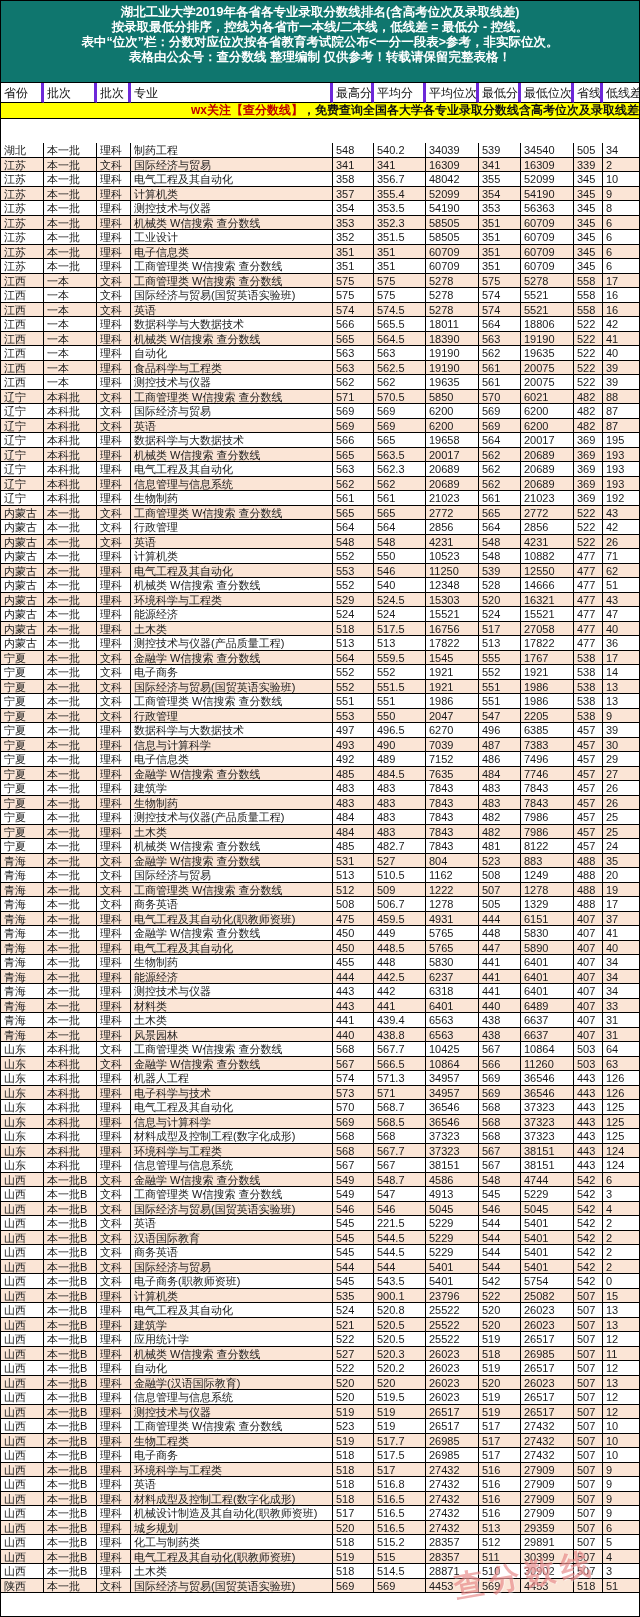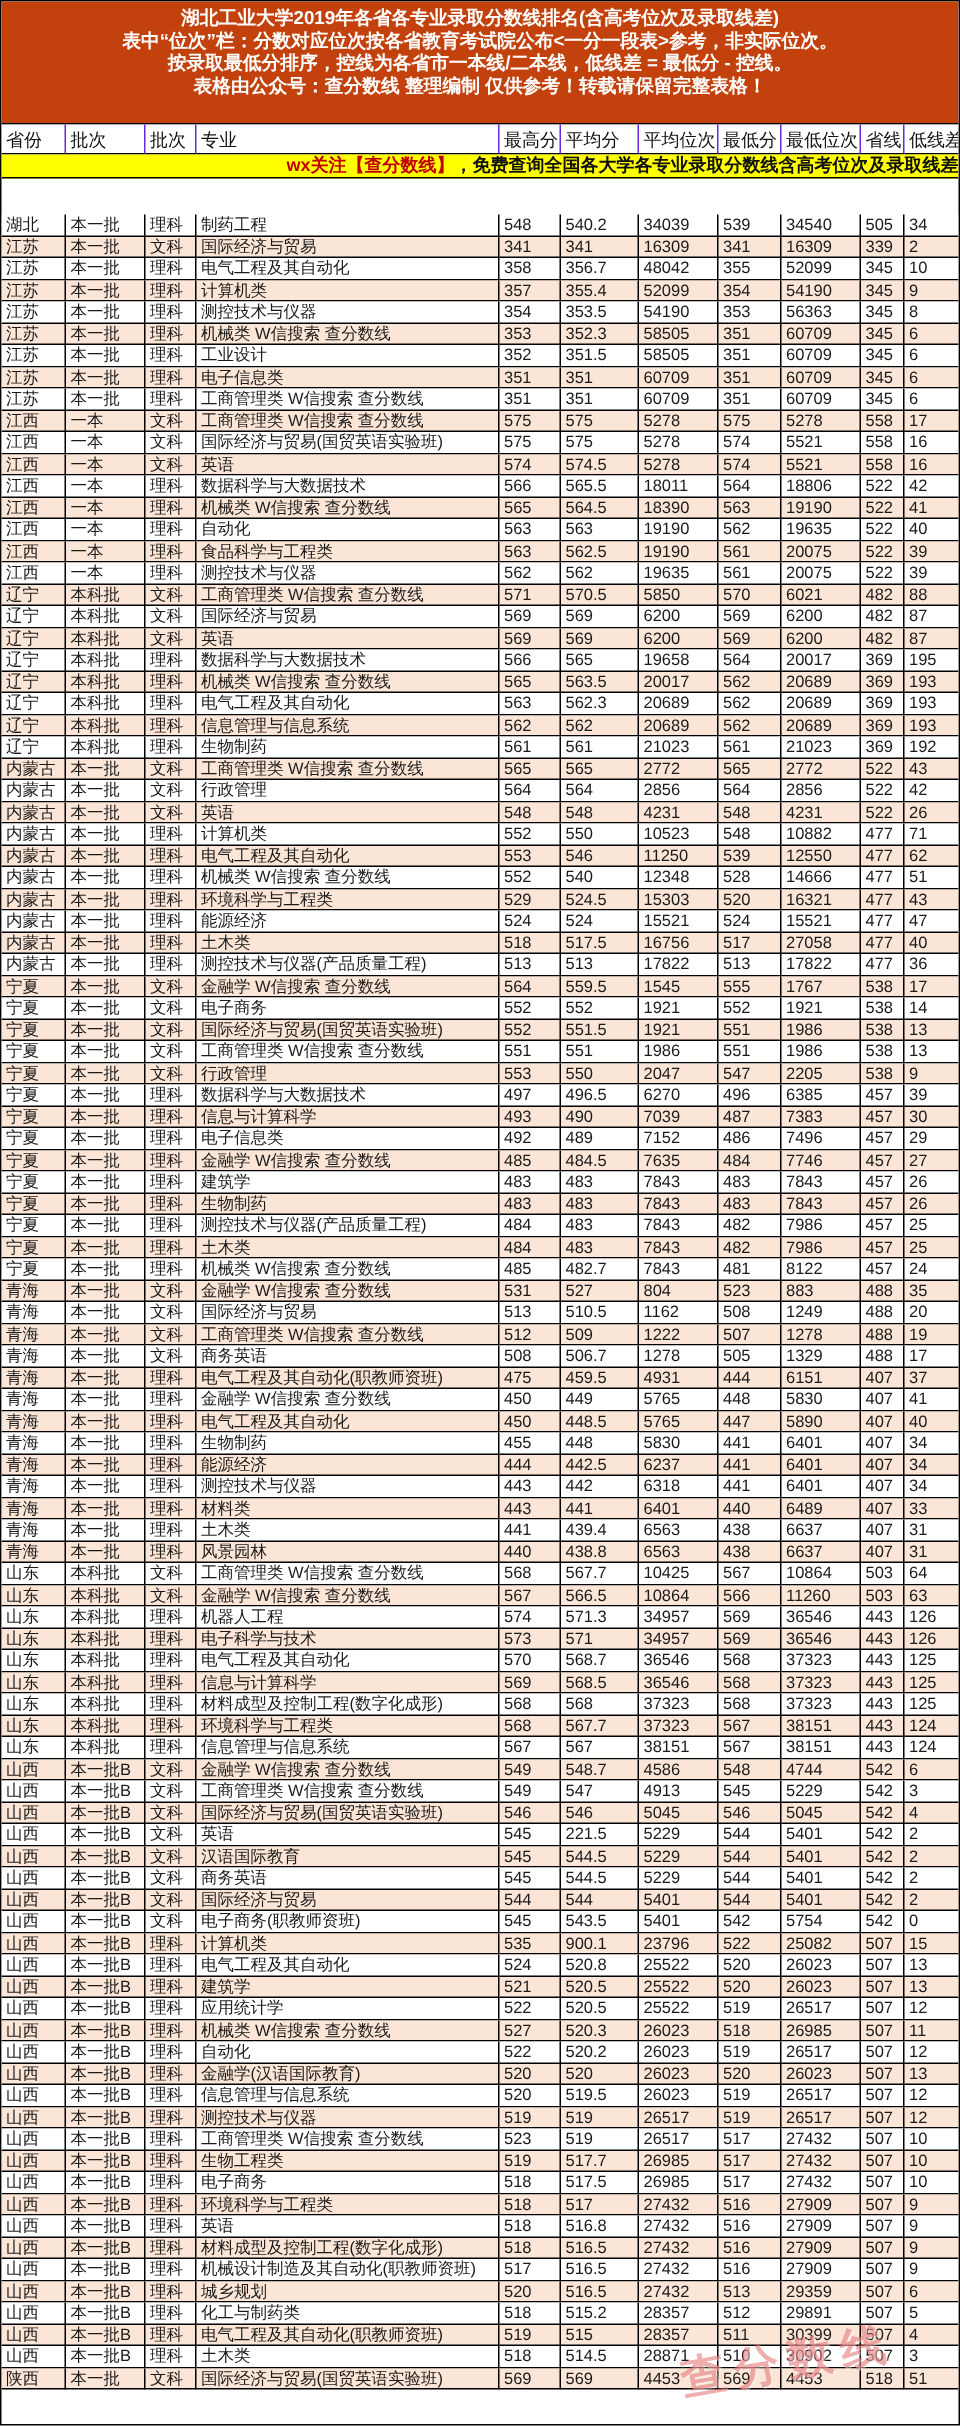--- a/index.html
+++ b/index.html
@@ -14,21 +14,21 @@
     background: #fff;
     border: 1px solid #000;
     display: flex;
     flex-direction: column;
     overflow: hidden;
   }
 
   
   .banner {
     height: 82px;
-    background: #c2410c;
+    background: #0f766e;
     border-bottom: 1px solid #000;
     color: #fff;
     font-weight: bold;
     text-align: center;
     font-size: 12.5px;
     line-height: 15px;
     padding-top: 4px;
     flex: 0 0 auto;
   }
   .banner div { white-space: nowrap; }
@@ -38,21 +38,21 @@
     display: grid;
     grid-template-columns: 43px 53px 34px 1fr 41px 52px 53px 42px 53px 29px 36px;
   }
   .header-row {
     flex: 0 0 19px;
     background: #fff;
   }
   .hcell {
     font-size: 12px;
     color: #111;
-    border-right: 1px solid #6d28d9;
+    border-right: 3px solid #6d28d9;
     border-bottom: 1px solid #000;
     padding: 2px 0 0 3px;
     overflow: hidden;
     white-space: nowrap;
   }
   .hcell:last-child { border-right: none; }
 
   
   .notice {
     flex: 0 0 16px;
@@ -123,22 +123,22 @@
     white-space: nowrap;
   }
 </style>
 </head>
 <body>
 
 <div class="page">
 
   <div class="banner">
     <div>湖北工业大学2019年各省各专业录取分数线排名(含高考位次及录取线差)</div>
+    <div>按录取最低分排序，控线为各省市一本线/二本线，低线差 = 最低分 - 控线。</div>
     <div>表中“位次”栏：分数对应位次按各省教育考试院公布&lt;一分一段表&gt;参考，非实际位次。</div>
-    <div>按录取最低分排序，控线为各省市一本线/二本线，低线差 = 最低分 - 控线。</div>
     <div>表格由公众号：查分数线 整理编制 仅供参考！转载请保留完整表格！</div>
   </div>
 
   <div class="grid-row header-row">
     <div class="hcell">省份</div>
     <div class="hcell">批次</div>
     <div class="hcell">批次</div>
     <div class="hcell">专业</div>
     <div class="hcell">最高分</div>
     <div class="hcell">平均分</div>

